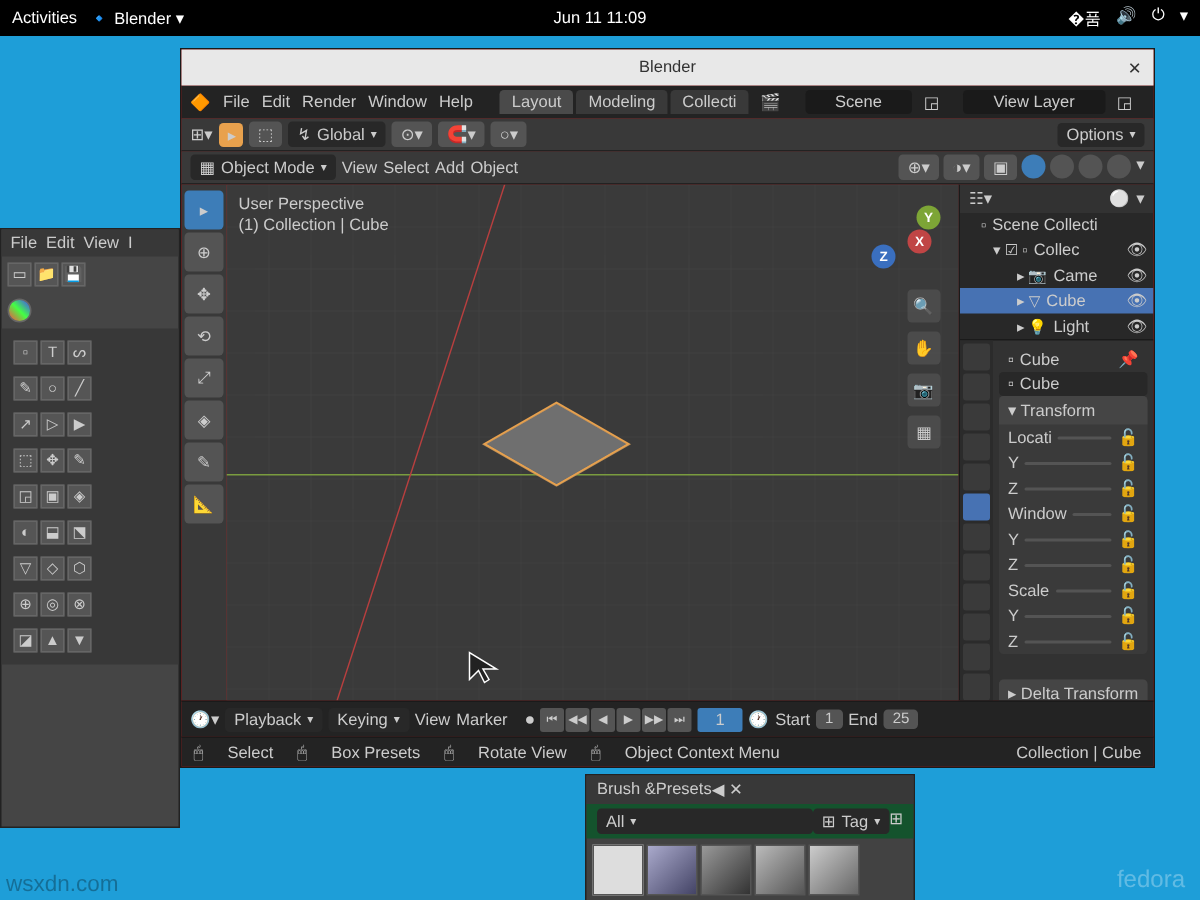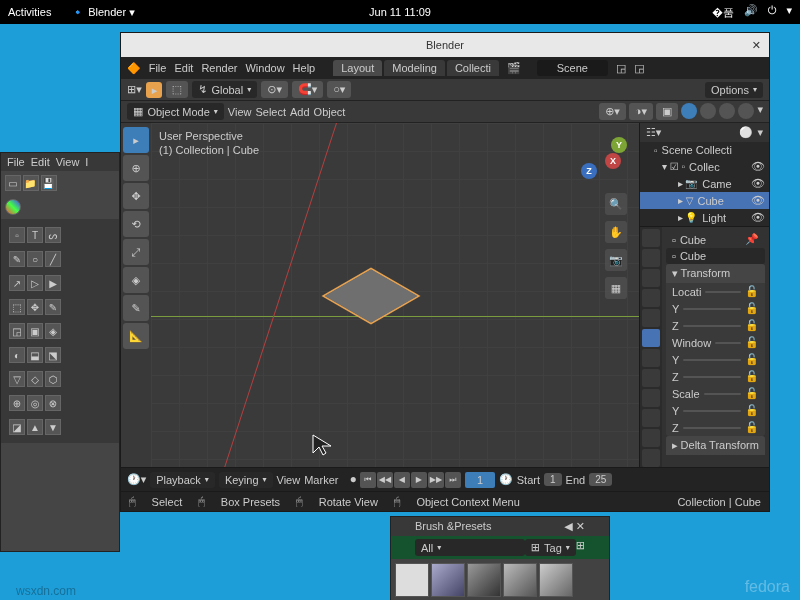--- a/index.html
+++ b/index.html
@@ -55,48 +55,48 @@
 .outliner{width:130px;background:#282828;display:flex;flex-direction:column;border-left:1px solid #1a1a1a}
 .out-head{background:#323232;padding:3px 6px;display:flex;gap:4px}
 .out-row{padding:2px 4px 2px 14px;display:flex;align-items:center;gap:4px;font-size:10px}
 .out-row.sel{background:#4772b3}
 
 .props{flex:1;background:#323232;border-top:1px solid #1a1a1a;display:flex}
 .props-tabs{width:22px;background:#2b2b2b;display:flex;flex-direction:column;gap:2px;padding:2px}
 .ptab{width:18px;height:18px;background:#3a3a3a;border-radius:2px}
 .ptab.active{background:#4772b3}
 .props-body{flex:1;padding:4px;font-size:10px}
-.panel{background:#3a3a3a;margin-bottom:0;border-radius:3px}
+.panel{background:#3a3a3a;margin-bottom:17px;border-radius:3px}
 .panel-h{padding:3px 6px;background:#454545;border-radius:3px 3px 0 0}
 .field-row{display:flex;padding:2px 6px;gap:4px;align-items:center}
 .field{flex:1;background:#545454;padding:1px 4px;border-radius:2px;font-size:9px;text-align:center}
 
 .timeline{height:24px;background:#232323;display:flex;align-items:center;padding:0 6px;gap:4px;border-top:1px solid #1a1a1a}
 .timeline .btn{padding:1px 6px;font-size:10px}
 .tcontrol{display:flex;gap:1px}
 .tcontrol div{width:16px;height:16px;background:#545454;border-radius:2px;display:flex;align-items:center;justify-content:center;font-size:8px}
 .frame{background:#3d7db8;padding:2px 12px;border-radius:2px}
 
 .statusbar{height:20px;background:#232323;display:flex;align-items:center;padding:0 8px;gap:16px;font-size:10px;border-top:1px solid #1a1a1a}
 .statusbar .right{margin-left:auto}
 
 .brush-panel{position:absolute;left:390px;top:516px;width:220px;background:#424242;border:1px solid #222}
-.brush-h{padding:3px 24px;background:#383838;display:flex;justify-content:space-between}
+.brush-h{padding:3px 7px;background:#383838;display:flex;}
 .brush-row{display:flex;padding:4px;gap:2px}
 .brush{width:34px;height:34px;background:#888;border:1px solid #555}
 
 .watermark{position:absolute;right:10px;bottom:4px;color:rgba(255,255,255,.3);font-size:16px}
-.srcmark{position:absolute;left:16px;bottom:2px;color:rgba(0,0,0,.3);font-size:12px}
+.srcmark{position:absolute;left:4px;bottom:2px;color:rgba(0,0,0,.3);font-size:15px}
 </style>
 </head>
 <body>
 
 <div class="topbar">
   <span>Activities</span>
-  <span style="margin-left:20px">🔹 <span>Blender ▾</span></span>
+  <span style="margin-left:8px">🔹 <span>Blender ▾</span></span>
   <span class="center">Jun 11  11:09</span>
   <div class="right">
     <span>�품</span>
     <span>🔊</span>
     <span>⏻</span>
     <span>▾</span>
   </div>
 </div>
 
 <div class="gimp-canvas">
@@ -182,20 +182,21 @@
     <span>Window</span>
     <span>Help</span>
     <div class="tabs">
       <div class="b-tab active">Layout</div>
       <div class="b-tab">Modeling</div>
       <div class="b-tab">Collecti</div>
     </div>
     <span>🎬</span>
     <div class="scene-box">Scene</div>
     <span>◲</span>
+    <div class="scene-box">View Layer</div>
     <span>◲</span>
   </div>
 
   <div class="b-toolbar">
     <span>⊞▾</span>
     <div class="btn" style="background:#e8a14d;width:16px;height:16px">▸</div>
     <div class="btn">⬚</div>
     <div class="dd">
         <span>↯</span>
         <span>Global</span>

